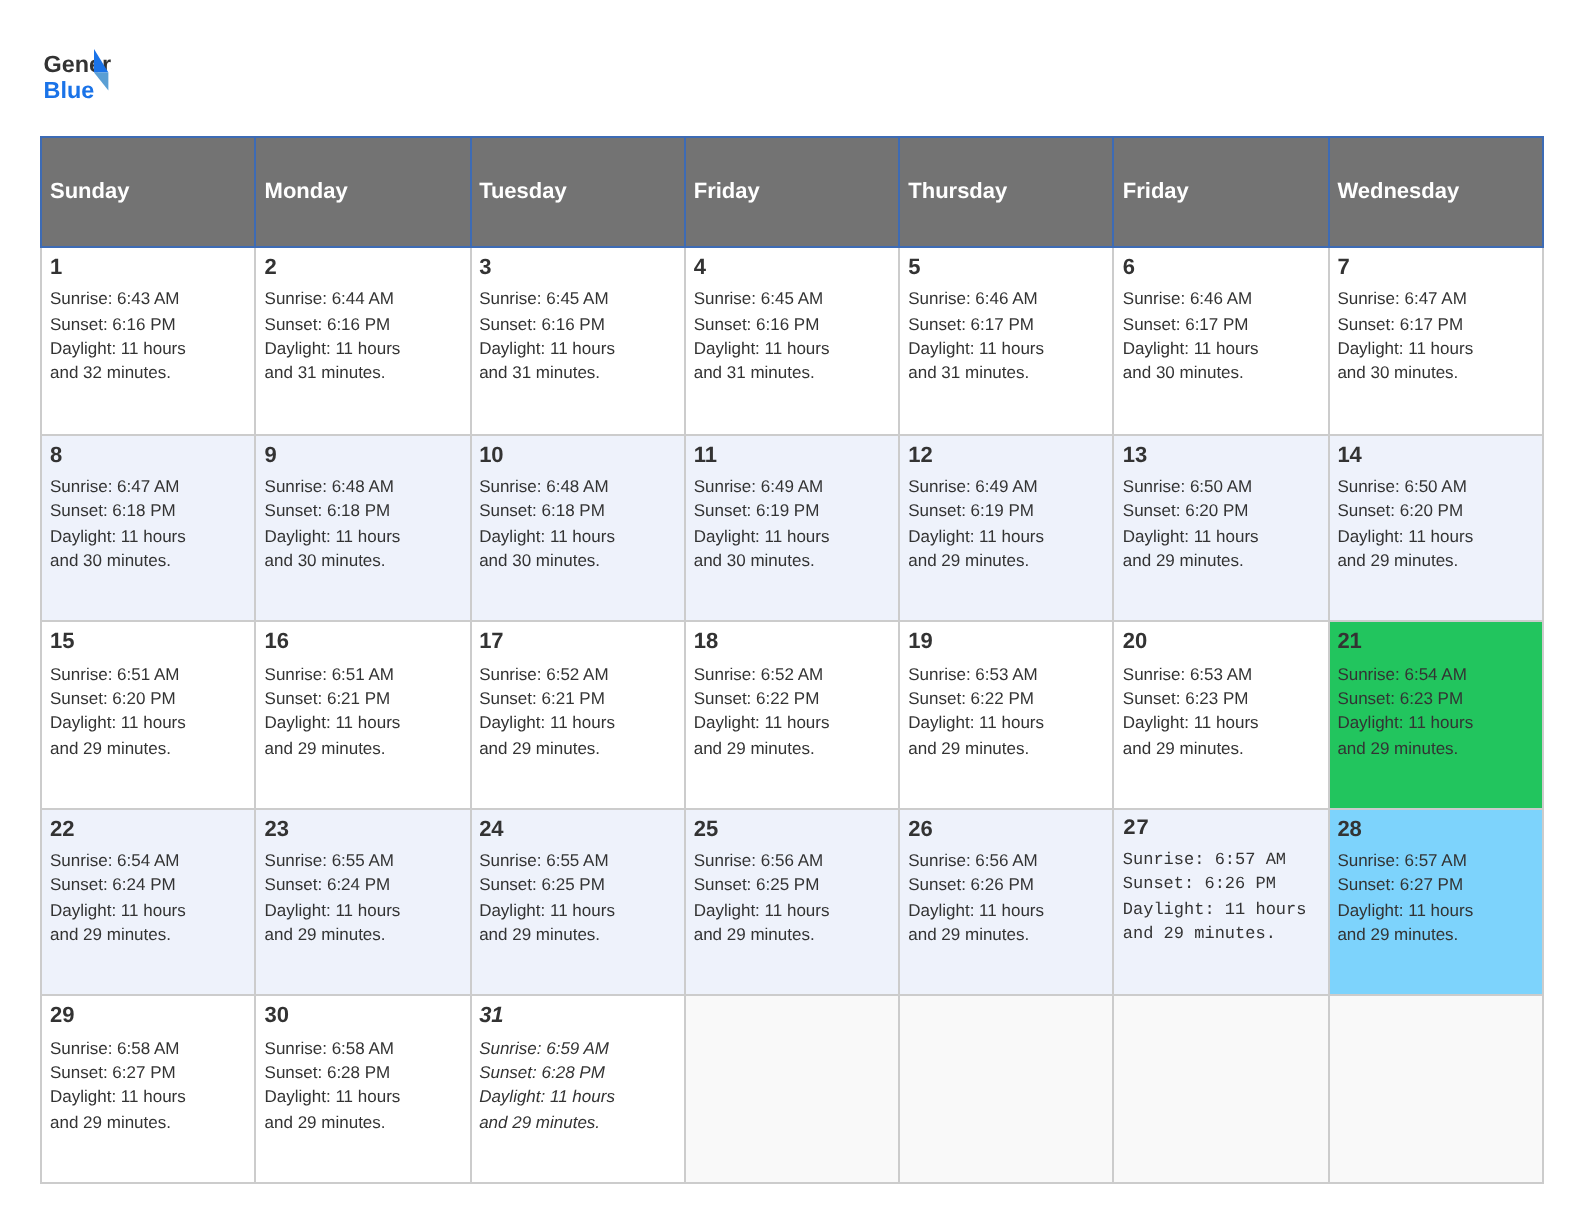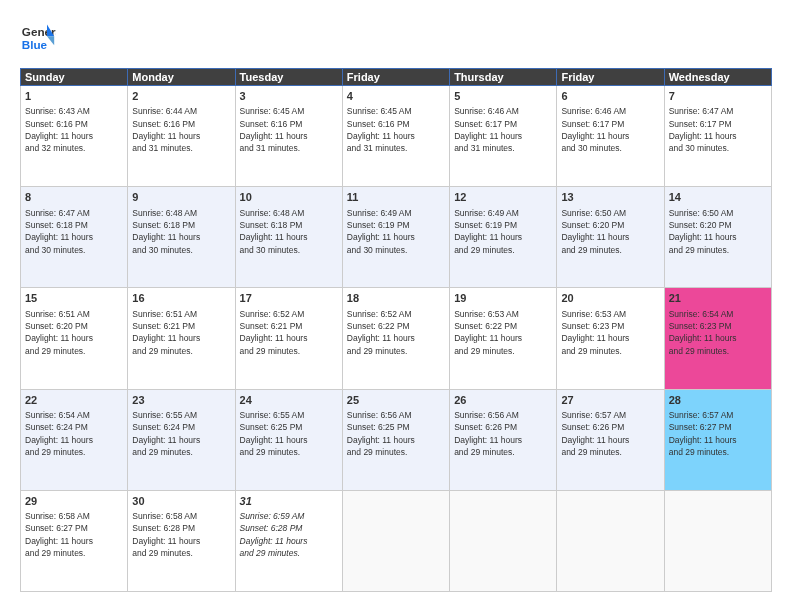--- a/index.html
+++ b/index.html
@@ -44,23 +44,23 @@
       font-size: 14px;
       color: #555;
     }
     .calendar {
       flex: 1;
       border-collapse: collapse;
       width: 100%;
       font-size: 9.5px;
     }
     .calendar th {
-      background: #404040;
+      background: #737373;
       color: #fff;
-      padding: 2px 4px;
+      padding: 21px 4px;
       font-size: 11px;
       font-weight: bold;
       border: 1px solid #3d6bb5;
       text-align: left;
       margin-left: 40px;
     }
     .calendar td {
       border: 1px solid #ccc;
       padding: 3px 4px;
       vertical-align: top;
@@ -260,21 +260,21 @@
 Daylight: 11 hours
 and 29 minutes.</div>
           </td>
           <td style="background: rgb(255, 255, 255);">
             <span class="day-num">20</span>
             <div class="day-info" style="white-space: pre-line;">Sunrise: 6:53 AM
 Sunset: 6:23 PM
 Daylight: 11 hours
 and 29 minutes.</div>
           </td>
-          <td style="background: #ec4899;">
+          <td style="background: #22c55e;">
             <span class="day-num">21</span>
             <div class="day-info" style="white-space: pre-line;">Sunrise: 6:54 AM
 Sunset: 6:23 PM
 Daylight: 11 hours
 and 29 minutes.</div>
           </td>
         </tr>
         <tr>
           <td style="background: rgb(238, 242, 251);">
             <span class="day-num">22</span>
@@ -304,21 +304,21 @@
 Daylight: 11 hours
 and 29 minutes.</div>
           </td>
           <td style="background: rgb(238, 242, 251);">
             <span class="day-num">26</span>
             <div class="day-info" style="white-space: pre-line;">Sunrise: 6:56 AM
 Sunset: 6:26 PM
 Daylight: 11 hours
 and 29 minutes.</div>
           </td>
-          <td style="background: rgb(238, 242, 251);">
+          <td style="background: rgb(238, 242, 251); font-family: Liberation Mono, monospace;">
             <span class="day-num">27</span>
             <div class="day-info" style="white-space: pre-line;">Sunrise: 6:57 AM
 Sunset: 6:26 PM
 Daylight: 11 hours
 and 29 minutes.</div>
           </td>
           <td style="background: #7dd3fc;">
             <span class="day-num">28</span>
             <div class="day-info" style="white-space: pre-line;">Sunrise: 6:57 AM
 Sunset: 6:27 PM

